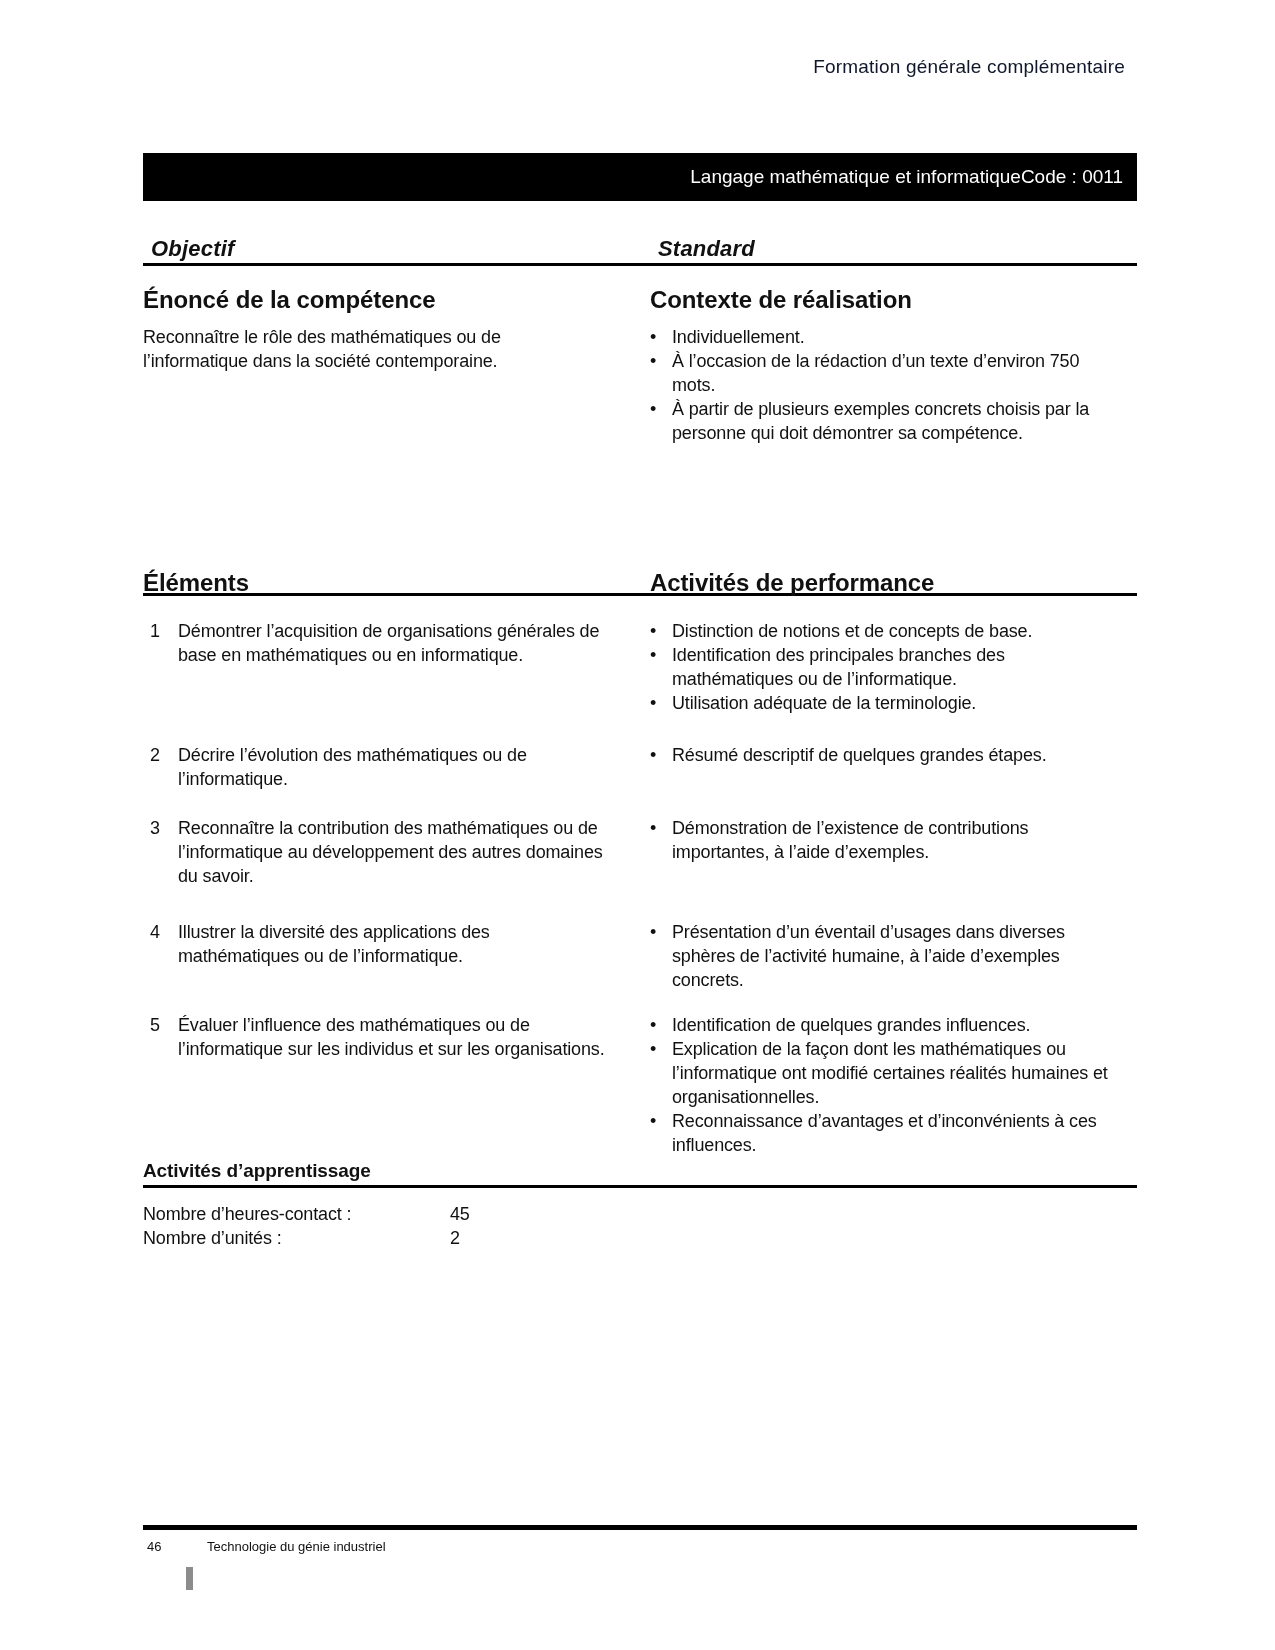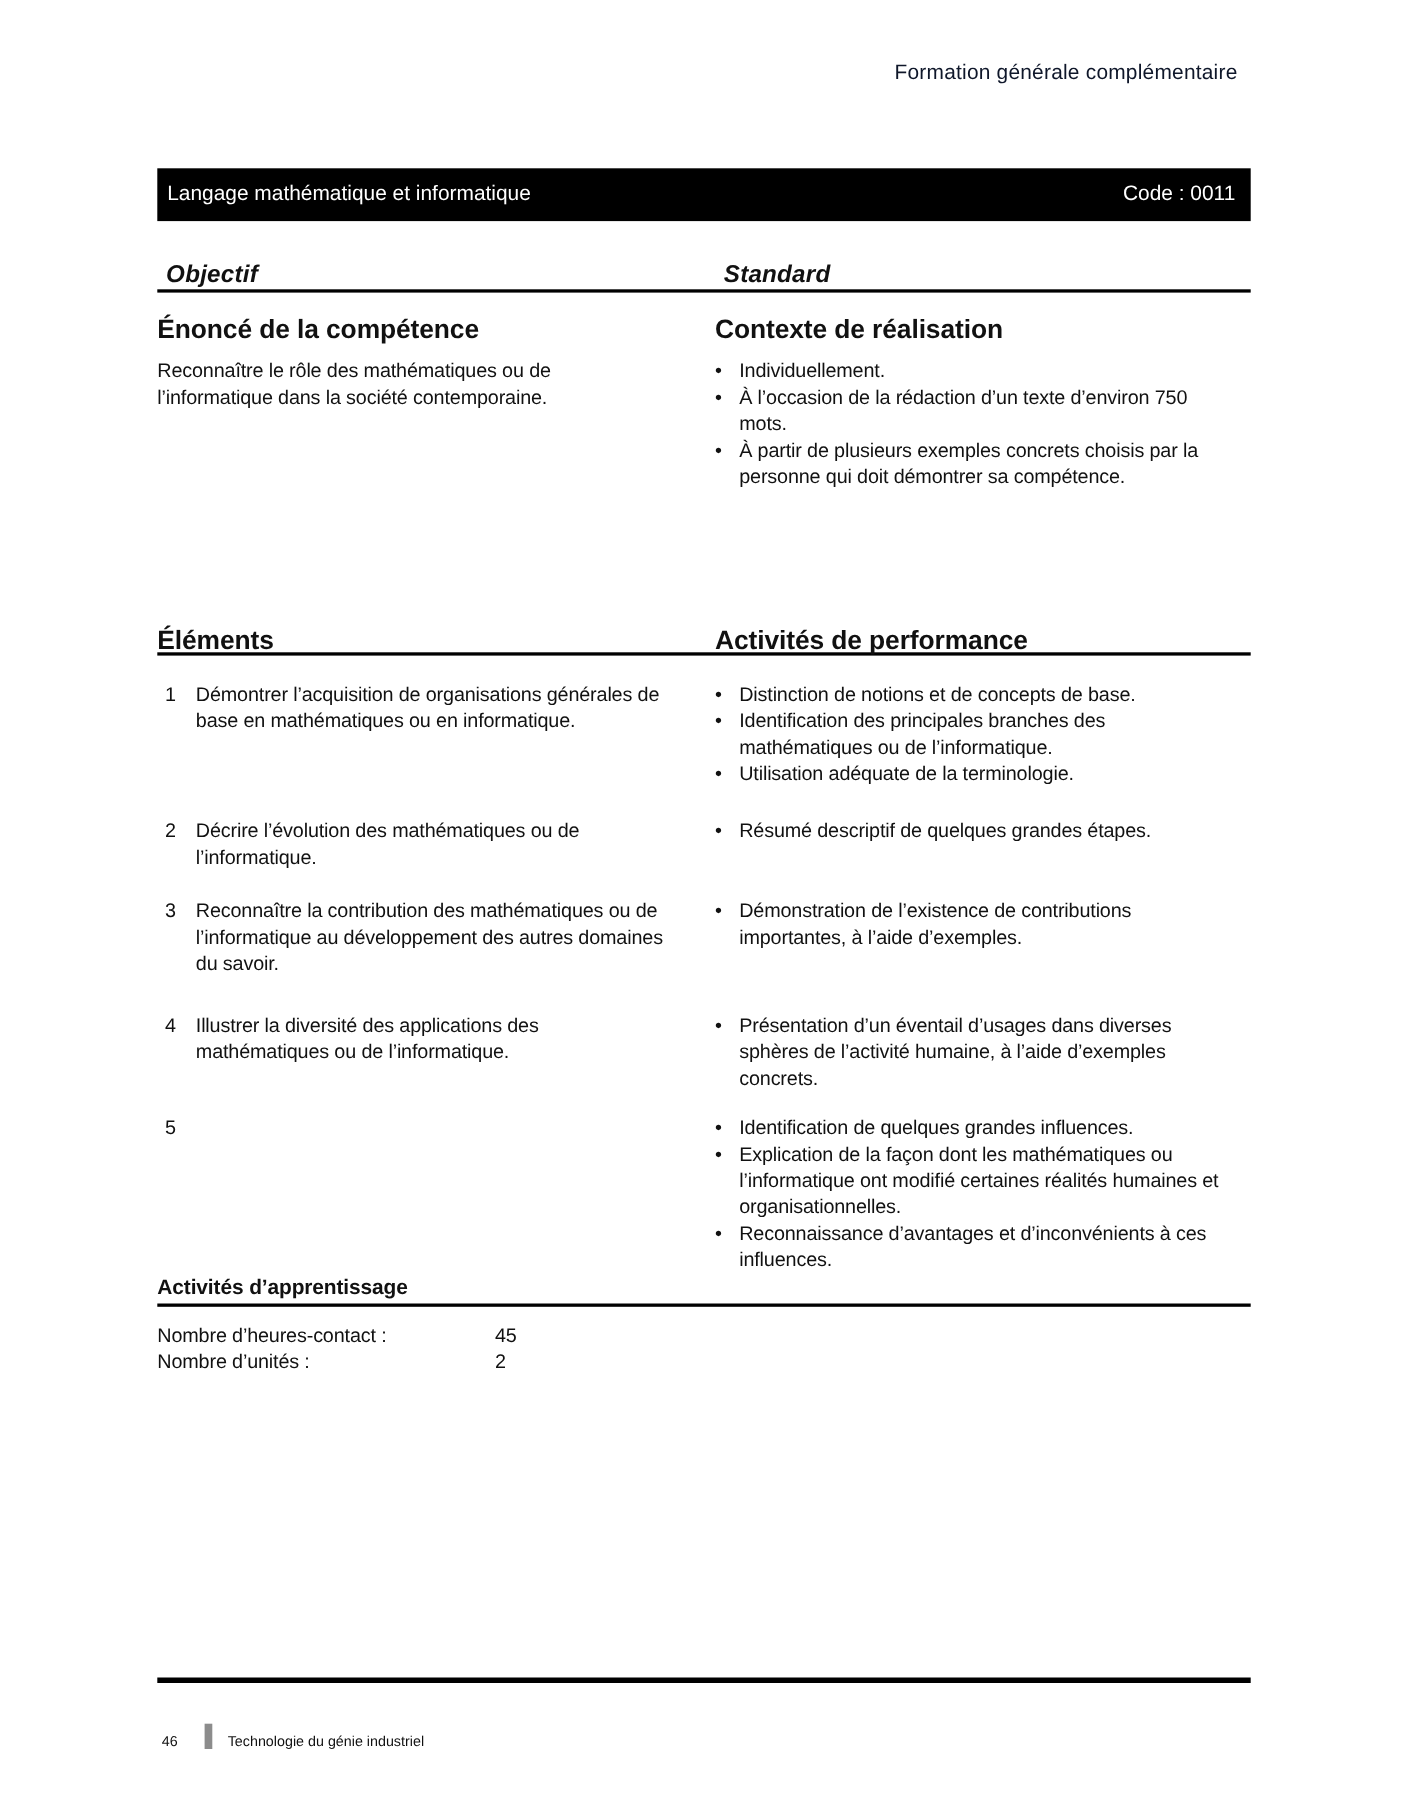--- a/index.html
+++ b/index.html
@@ -15,21 +15,21 @@
   .header-note {
     position: absolute; top: 56px; right: 150px;
     font-size: 19px; color: #0f172a;
     letter-spacing: 0.2px;
   }
 
   .title-bar {
     position: absolute; left: 143px; top: 153px;
     width: 994px; height: 48px;
     background: #000000; color: #ffffff;
-    display: flex; align-items: center; justify-content: space-between;
+    display: flex; align-items: center; justify-content: flex-end;
     padding: 0 14px 0 9px;
     font-size: 19px;
   }
 
   .content-rule { background: #000000; height: 3px; width: 100%; }
 
   
   .section { position: absolute; left: 143px; width: 994px; }
   .sec-objectif { top: 236px; }
 
@@ -73,21 +73,21 @@
   .act-rows { margin-top: 14px; }
   .act-row { display: flex; }
   .act-label { width: 307px; flex: 0 0 307px; }
 
   
   .footer-rule {
     position: absolute; left: 143px; top: 1525px;
     width: 994px; height: 5px; background: #000000;
   }
   .footer-line {
-    position: absolute; left: 147px; top: 1575px;
+    position: absolute; left: 147px; top: 1539px;
     font-size: 13px; display: flex;
   }
   .footer-page { width: 60px; flex: 0 0 60px; }
   .footer-mark {
     position: absolute; left: 186px; top: 1567px;
     width: 7px; height: 23px; background: #8c8c8c;
   }
 </style>
 </head>
 <body>
@@ -207,20 +207,21 @@
             <span class="bullet">•</span>
             <span class="bullet-text">Présentation d’un éventail d’usages dans diverses sphères de l’activité humaine, à l’aide d’exemples concrets.</span>
           </li>
         </ul>
       </div>
     </div>
 
     <div class="item-row r5">
       <div class="item-left">
         <span class="item-number">5</span>
+        <span class="item-text">Évaluer l’influence des mathématiques ou de l’informatique sur les individus et sur les organisations.</span>
       </div>
       <div>
         <ul class="bullets">
           <li class="bullet-item">
             <span class="bullet">•</span>
             <span class="bullet-text">Identification de quelques grandes influences.</span>
           </li>
           <li class="bullet-item">
             <span class="bullet">•</span>
             <span class="bullet-text">Explication de la façon dont les mathématiques ou l’informatique ont modifié certaines réalités humaines et organisationnelles.</span>

